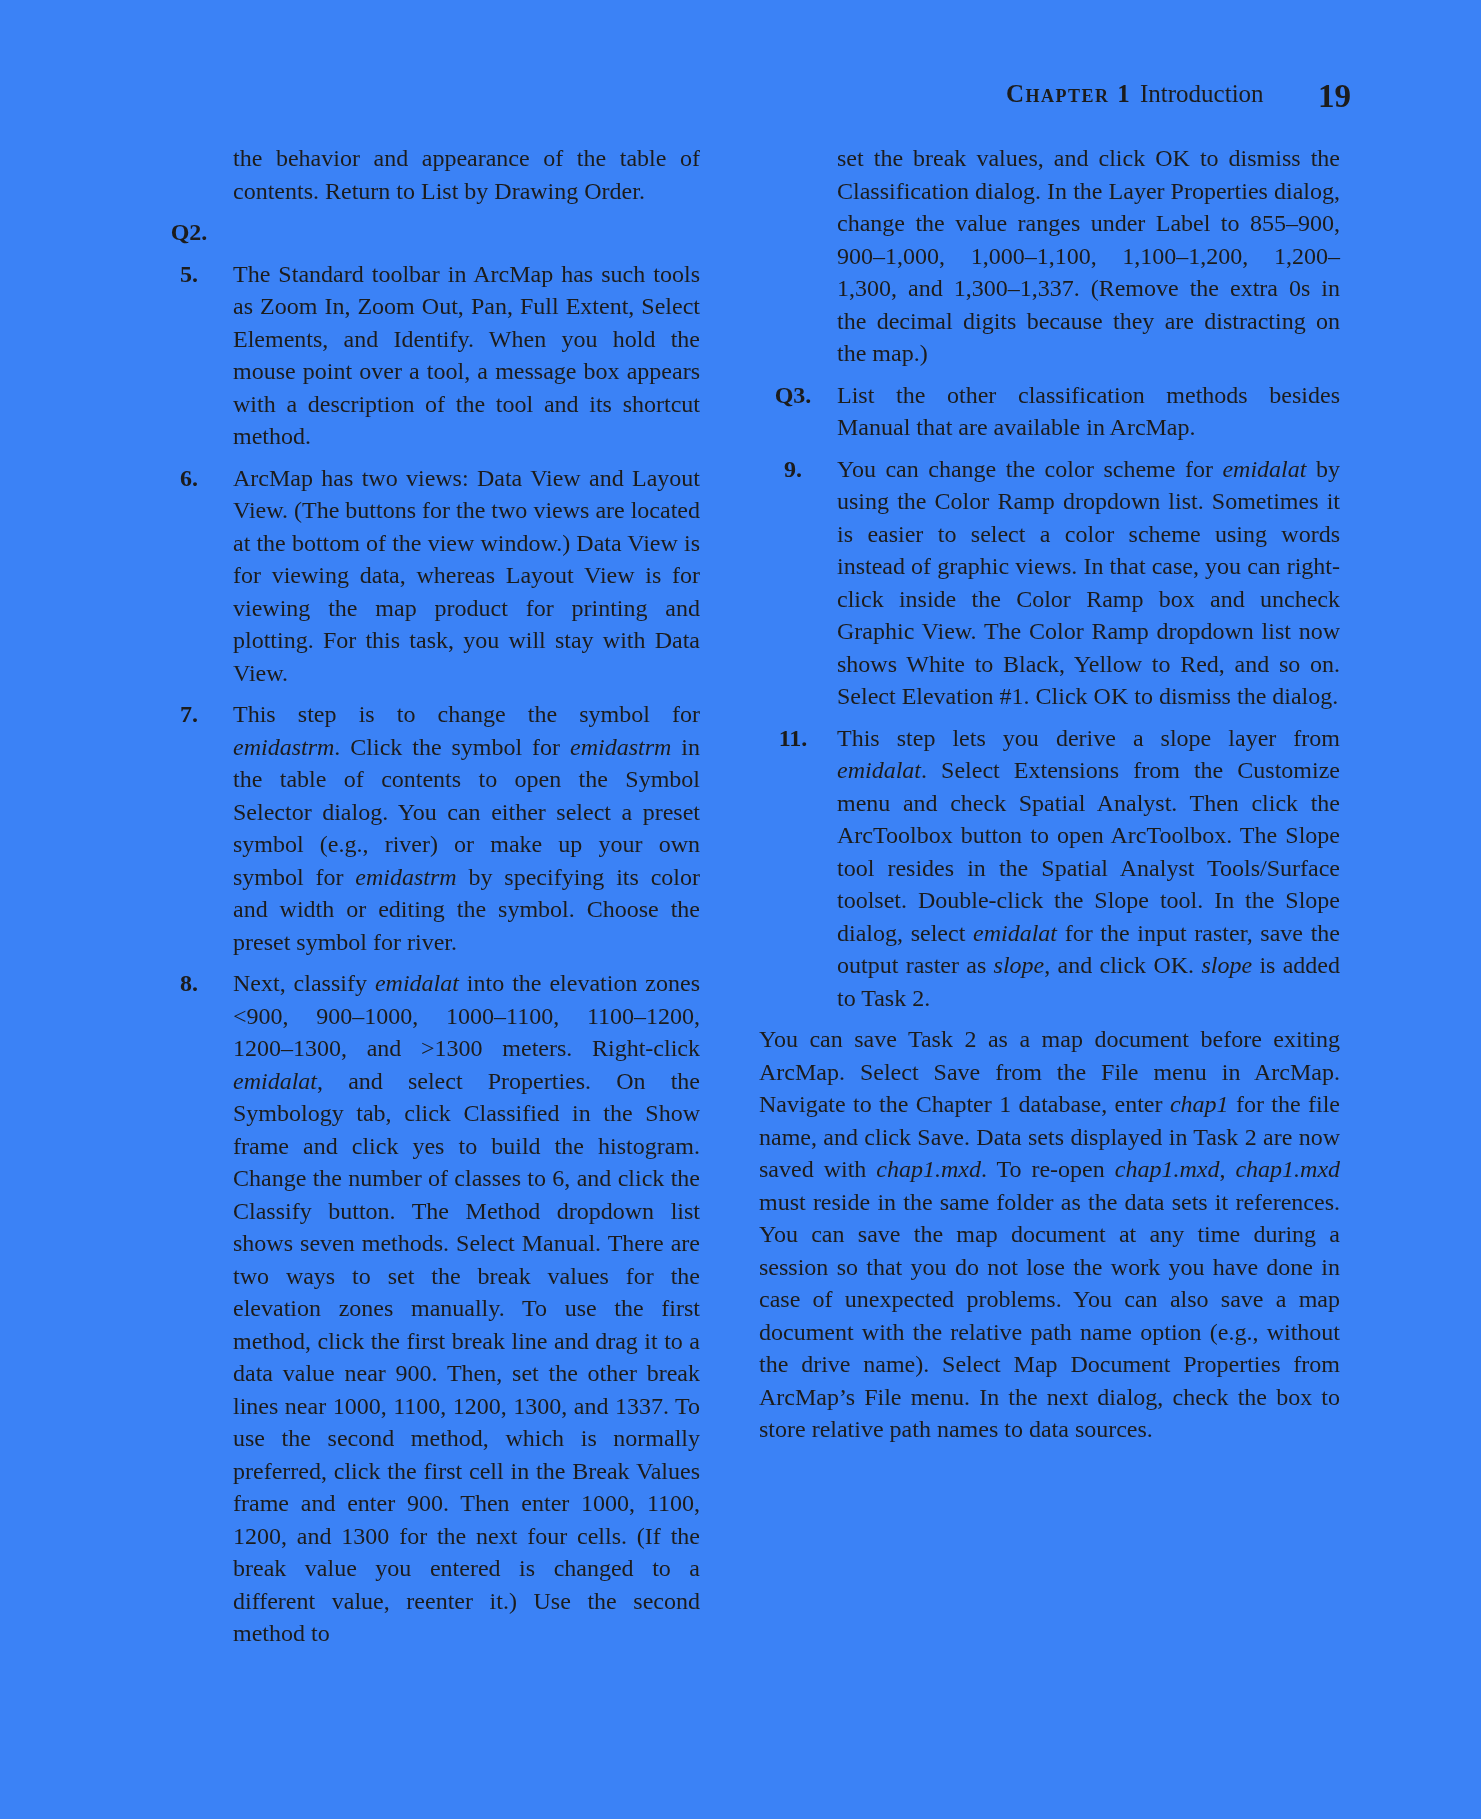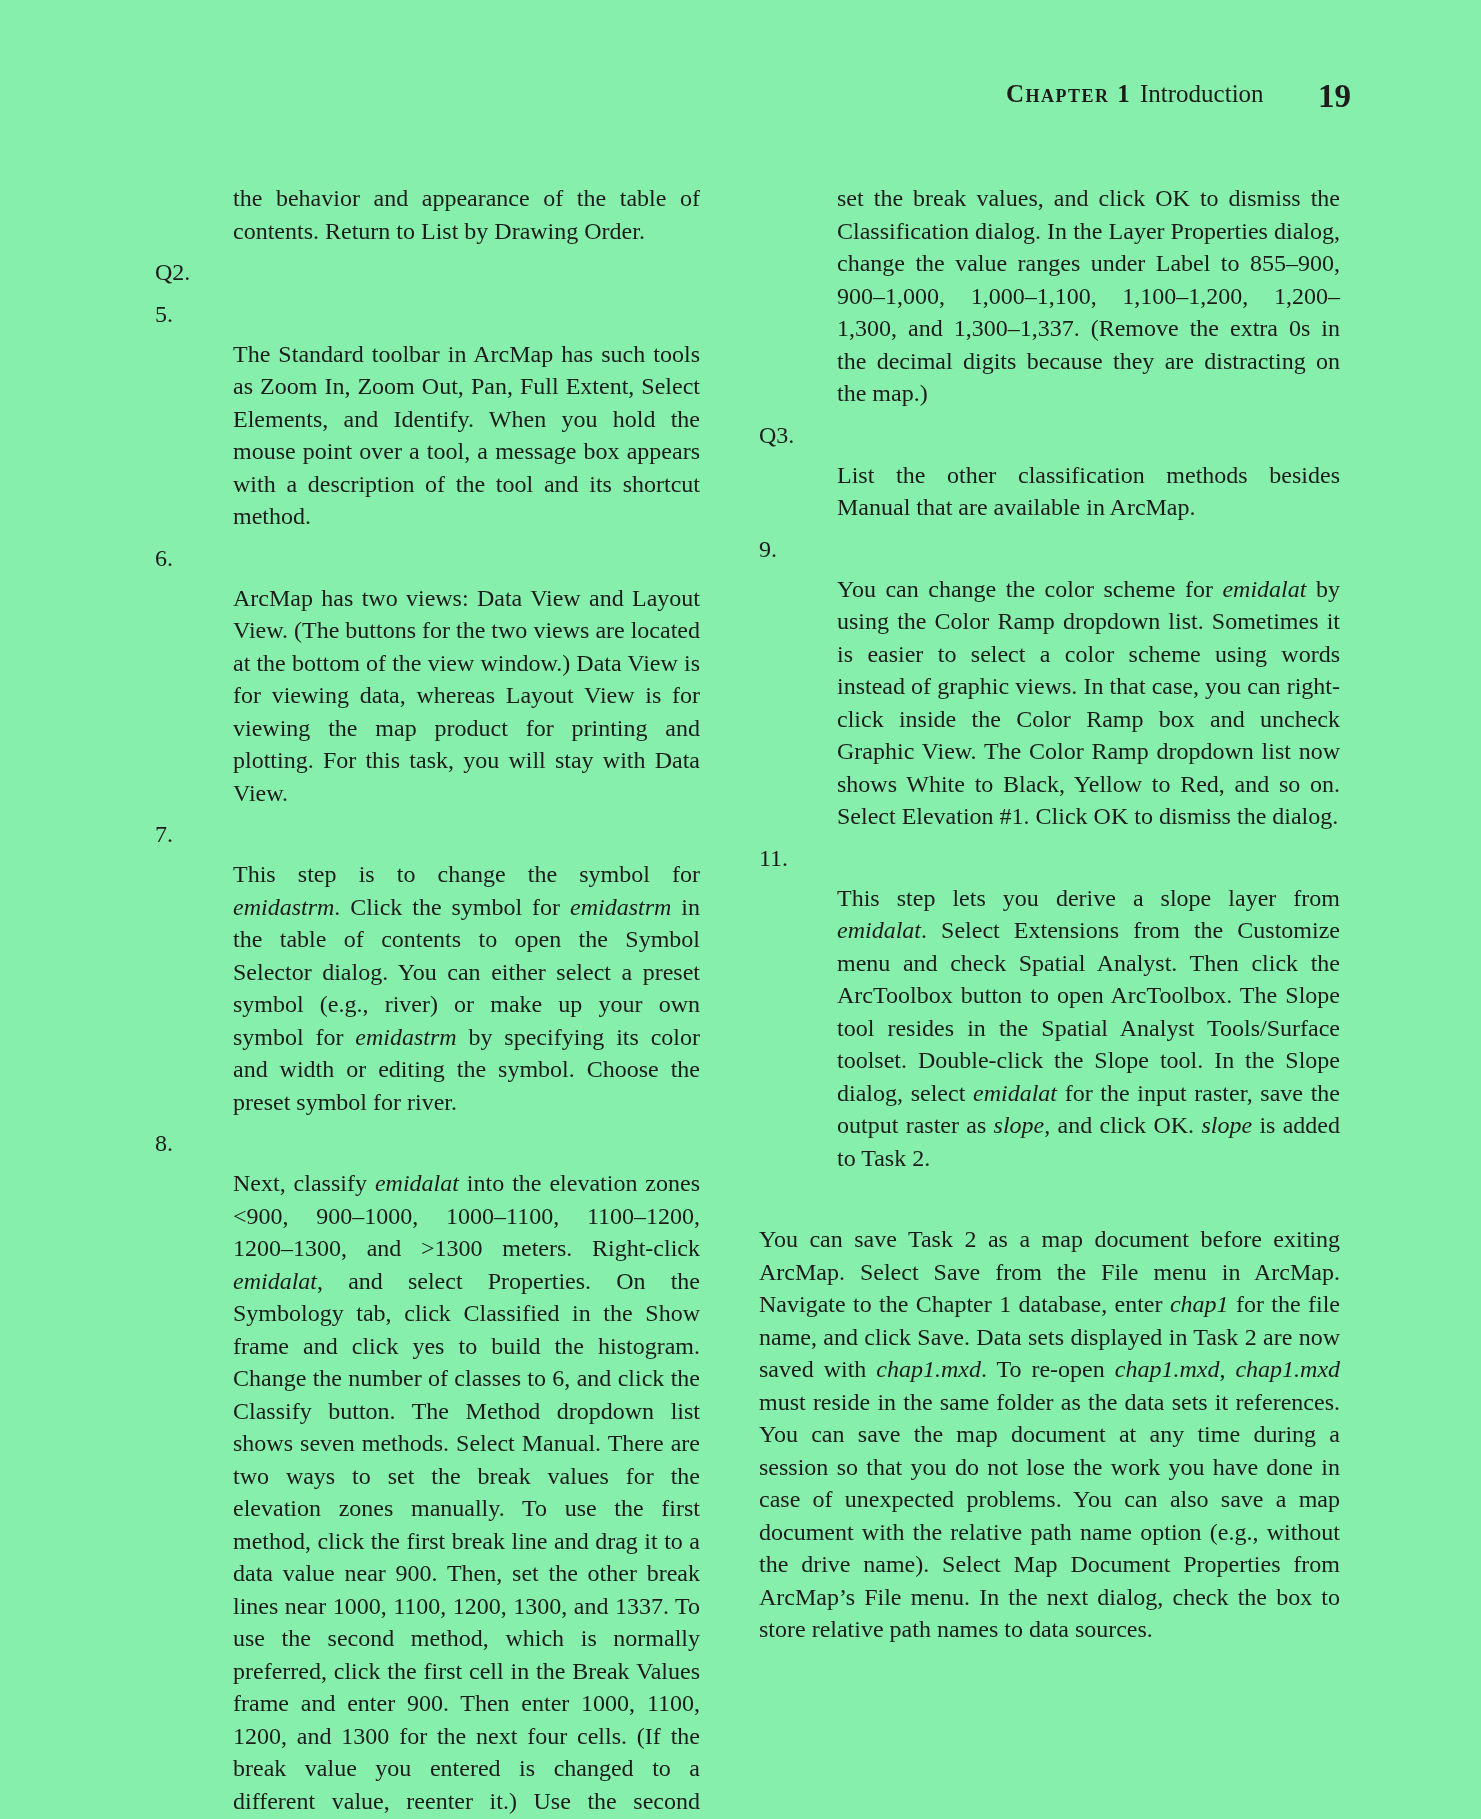--- a/index.html
+++ b/index.html
@@ -1,41 +1,41 @@
 <!DOCTYPE html>
 <html lang="en"><head>
 <meta charset="utf-8">
 <style>
   html,body{margin:0;padding:0;background:#e8e8e8;}
   .page{
     position:relative;
     width:1481px;height:1819px;
-    background:#86efac;
+    background:#3b82f6;
     font-family:"Liberation Serif","DejaVu Serif",serif;
     color:#1c1c1c;
     overflow:hidden;
   }
   
   .running-head{position:absolute;top:80px;left:0;width:100%;height:36px;font-size:25px;}
   .chapter-label{
     position:absolute;left:1006px;top:0;
     font-variant:small-caps;font-weight:bold;letter-spacing:1.5px;
   }
   .chapter-title{position:absolute;left:1140px;top:0;}
   .page-number{position:absolute;left:1318px;top:-2px;font-weight:bold;font-size:33px;}
   
   .col{position:absolute;top:142px;font-size:24px;line-height:32.5px;}
   #col-left{left:155px;width:545px;}
   #col-right{left:759px;width:581px;}
   .item{display:flex;margin-bottom:9px;}
   .num{
     flex:none;width:78px;box-sizing:border-box;
-    padding-right:10px;text-align:left;font-weight:normal;
+    padding-right:10px;text-align:center;font-weight:bold;
   }
-  .body{flex:1;text-align:justify;margin-top:40px;}
+  .body{flex:1;text-align:justify;}
   .body i{font-style:italic;}
 </style>
 </head>
 <body>
 
 <div class="page">
   <header class="running-head">
     <span class="chapter-label">Chapter 1</span>
     <span class="chapter-title">Introduction</span>
     <span class="page-number">19</span>

